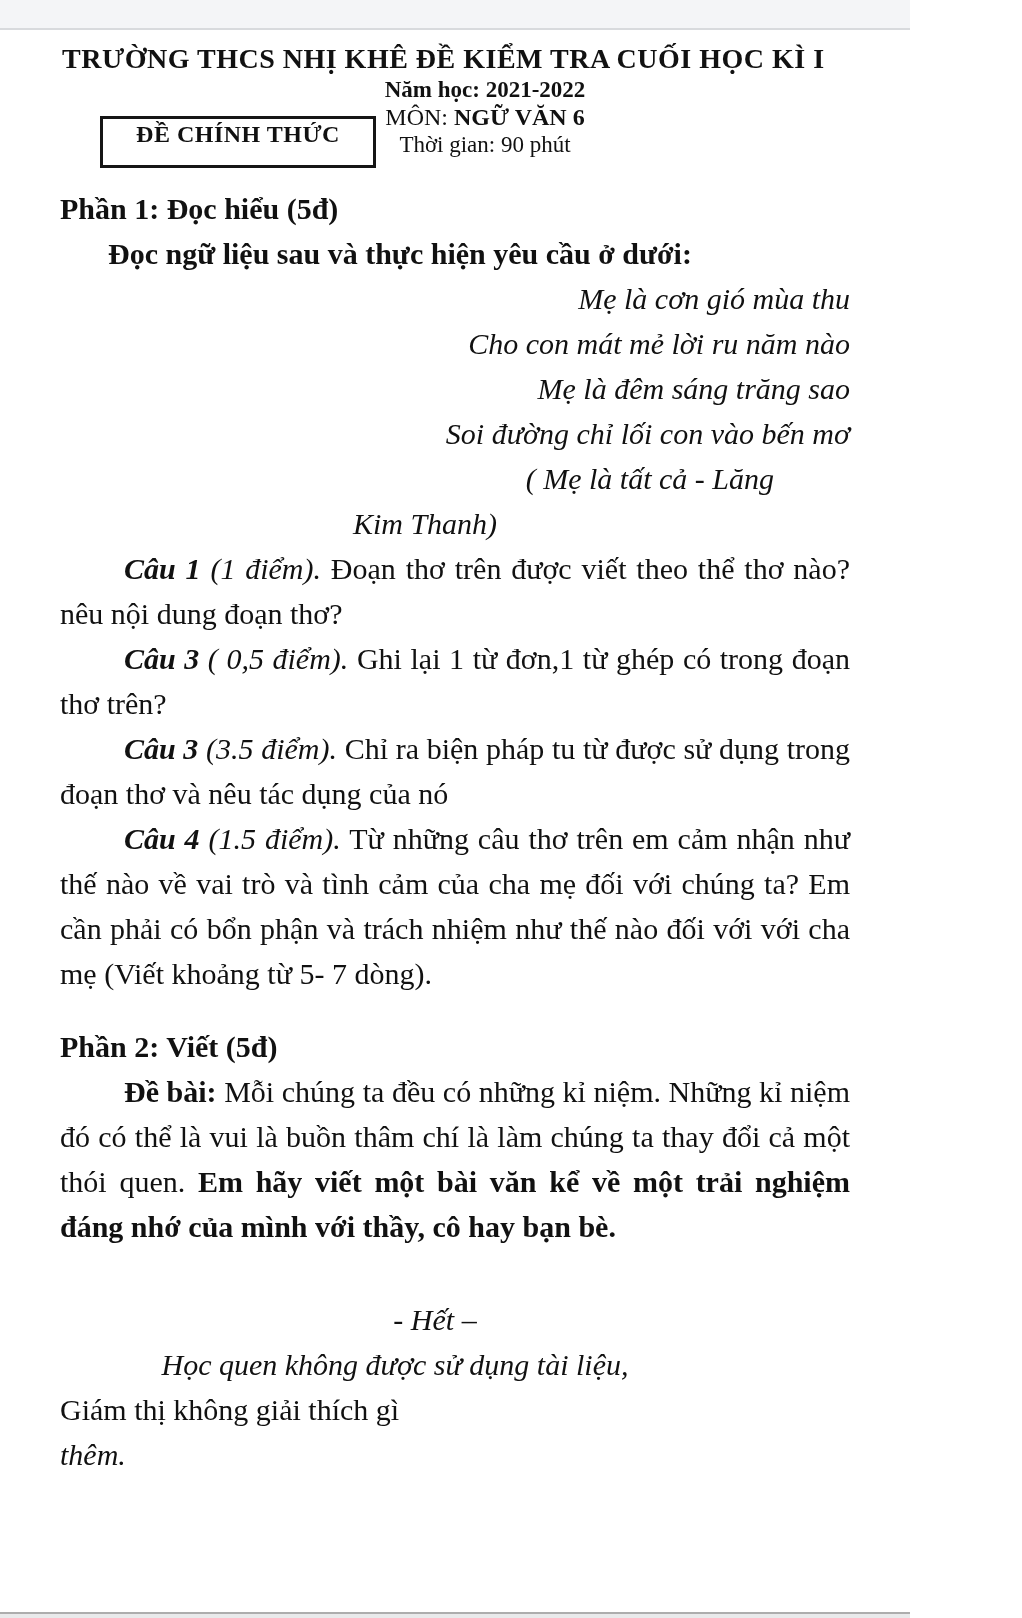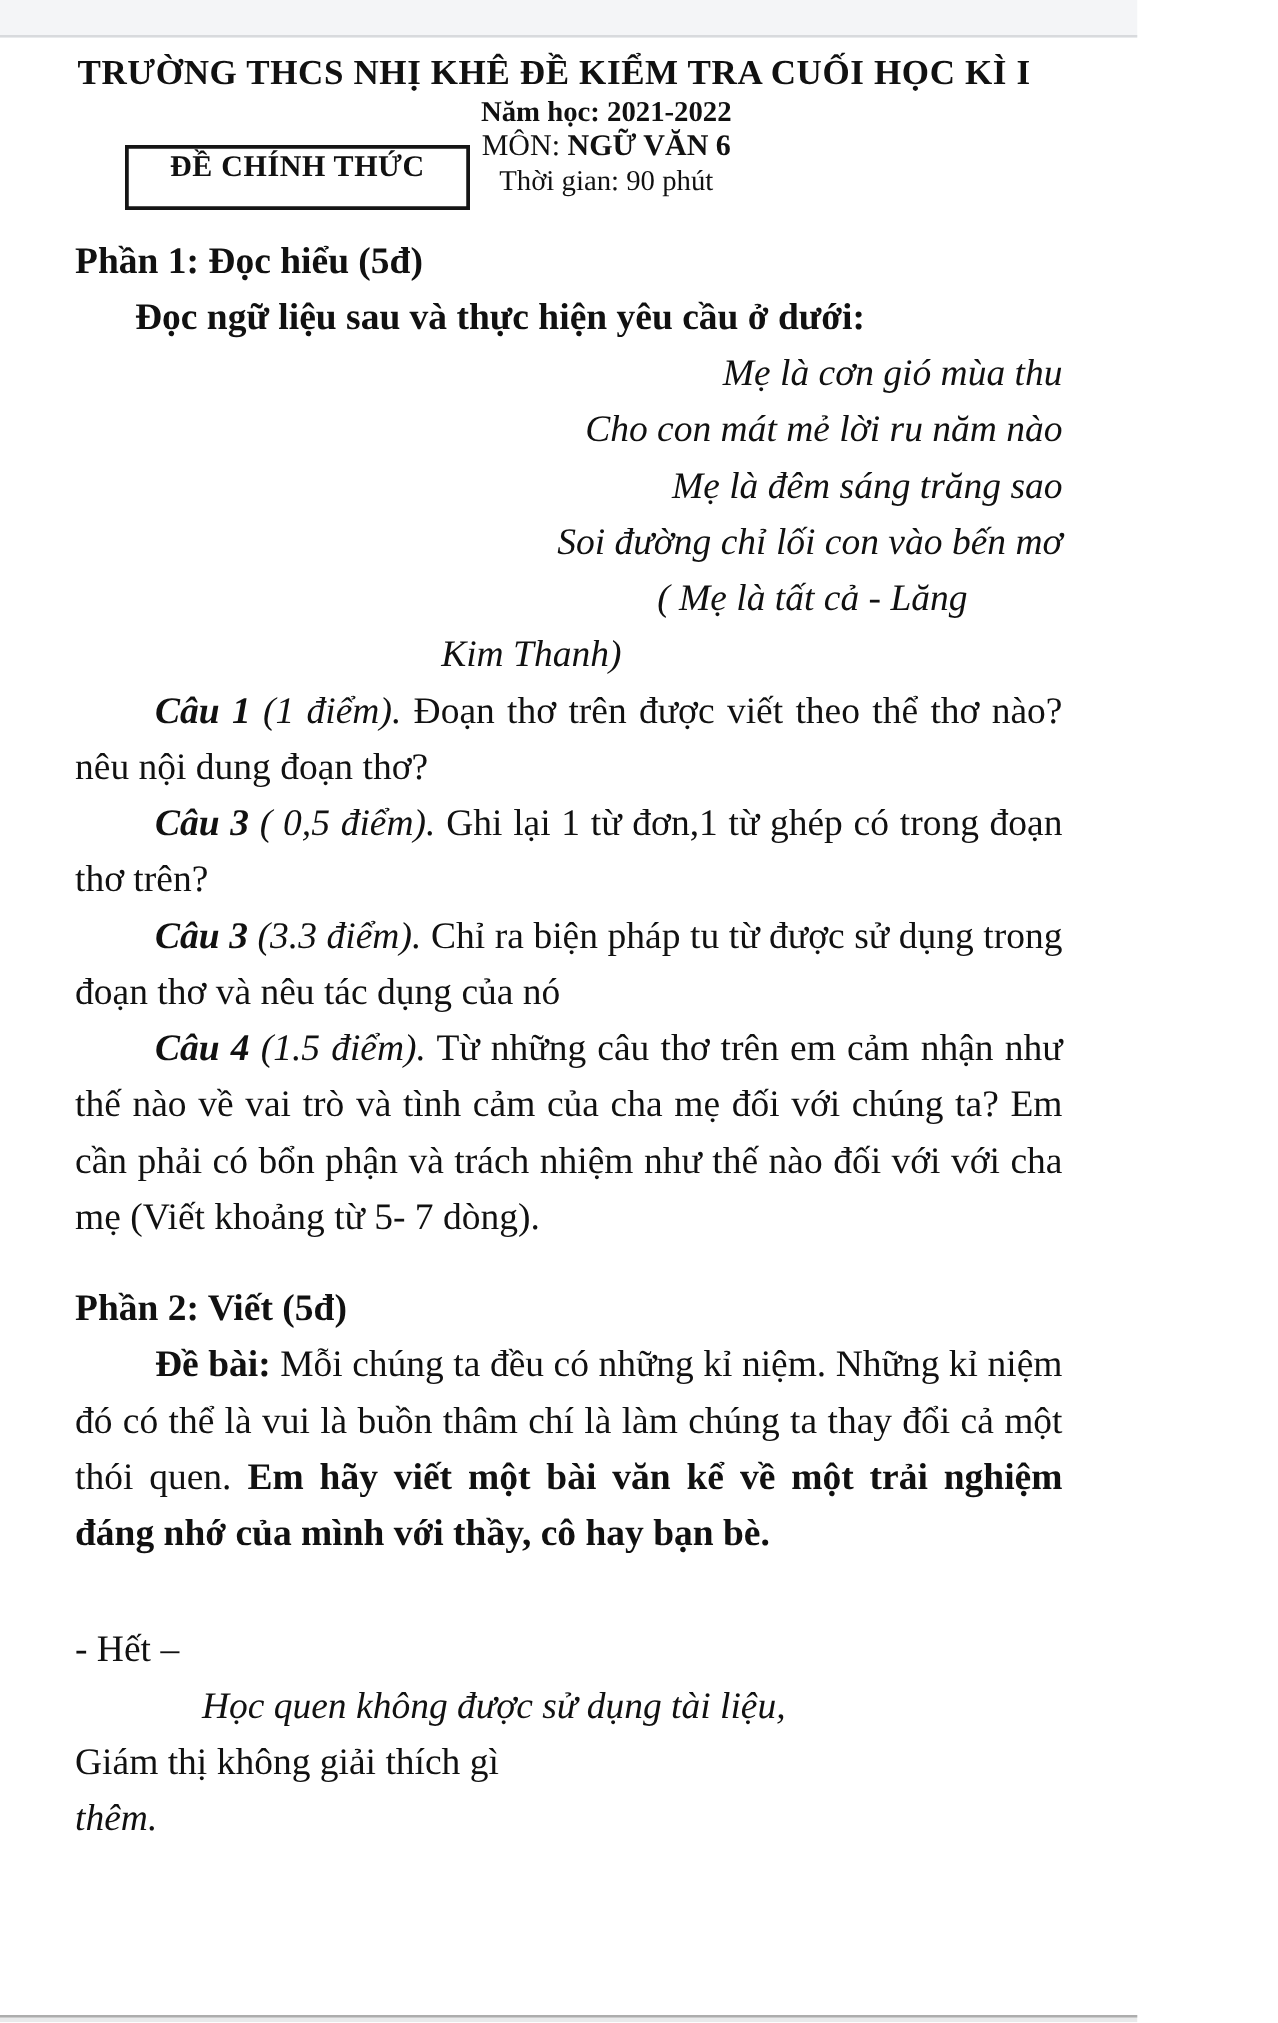--- a/index.html
+++ b/index.html
@@ -81,21 +81,21 @@
   .q-label { font-weight: bold; font-style: italic; }
   .q-points { font-style: italic; }
   .part2-prompt {
     margin: 0;
     text-align: justify;
     text-indent: 64px;
   }
   .prompt-label { font-weight: bold; }
   .prompt-bold { font-weight: bold; }
   .footer { margin-top: 48px; }
-  .end-mark { padding-right: 40px; }
+  .end-mark { text-align: center; font-style: italic; padding-right: 40px; }
   .note-1 { text-align: center; font-style: italic; padding-right: 120px; }
   .note-2 { text-align: left; padding-right: 105px; }
   .note-3 { text-align: left; font-style: italic; }
 </style>
 </head>
 <body>
 
 <div class="page">
 
   <div class="top-strip"></div>
@@ -123,21 +123,21 @@
     <div class="poem-line">Mẹ là đêm sáng trăng sao</div>
     <div class="poem-line">Soi đường chỉ lối con vào bến mơ</div>
 
     <div class="attr-1">( Mẹ là tất cả - Lăng</div>
     <div class="attr-2">Kim Thanh)</div>
 
     <p class="question"><span class="q-label">Câu 1</span><span class="q-points"> (1 điểm).</span><span> Đoạn thơ trên được viết theo thể thơ nào? nêu nội dung đoạn thơ?</span></p>
 
     <p class="question"><span class="q-label">Câu 3</span><span class="q-points"> ( 0,5 điểm).</span><span> Ghi lại 1 từ đơn,1 từ ghép có trong đoạn thơ trên?</span></p>
 
-    <p class="question"><span class="q-label">Câu 3</span><span class="q-points"> (3.3 điểm).</span><span> Chỉ ra biện pháp tu từ được sử dụng trong đoạn thơ và nêu tác dụng của nó</span></p>
+    <p class="question"><span class="q-label">Câu 3</span><span class="q-points"> (3.5 điểm).</span><span> Chỉ ra biện pháp tu từ được sử dụng trong đoạn thơ và nêu tác dụng của nó</span></p>
 
     <p class="question"><span class="q-label">Câu 4</span><span class="q-points"> (1.5 điểm).</span><span> Từ những câu thơ trên em cảm nhận như thế nào về vai trò và tình cảm của cha mẹ đối với chúng ta? Em cần phải có bổn phận và trách nhiệm như thế nào đối với với cha mẹ (Viết khoảng từ 5- 7 dòng).</span></p>
 
     <div class="part-title">Phần 2: Viết (5đ)</div>
 
     <p class="part2-prompt"><span class="prompt-label">Đề bài:</span><span> Mỗi chúng ta đều có những kỉ niệm. Những kỉ niệm đó có thể là vui là buồn thâm chí là làm chúng ta thay đổi cả một thói quen. </span><span class="prompt-bold">Em hãy viết một bài văn kể về một trải nghiệm đáng nhớ của mình với thầy, cô hay bạn bè.</span></p>
 
     <div class="footer">
       <div class="end-mark">- Hết –</div>
       <div class="note-1">Học quen không được sử dụng tài liệu,</div>

